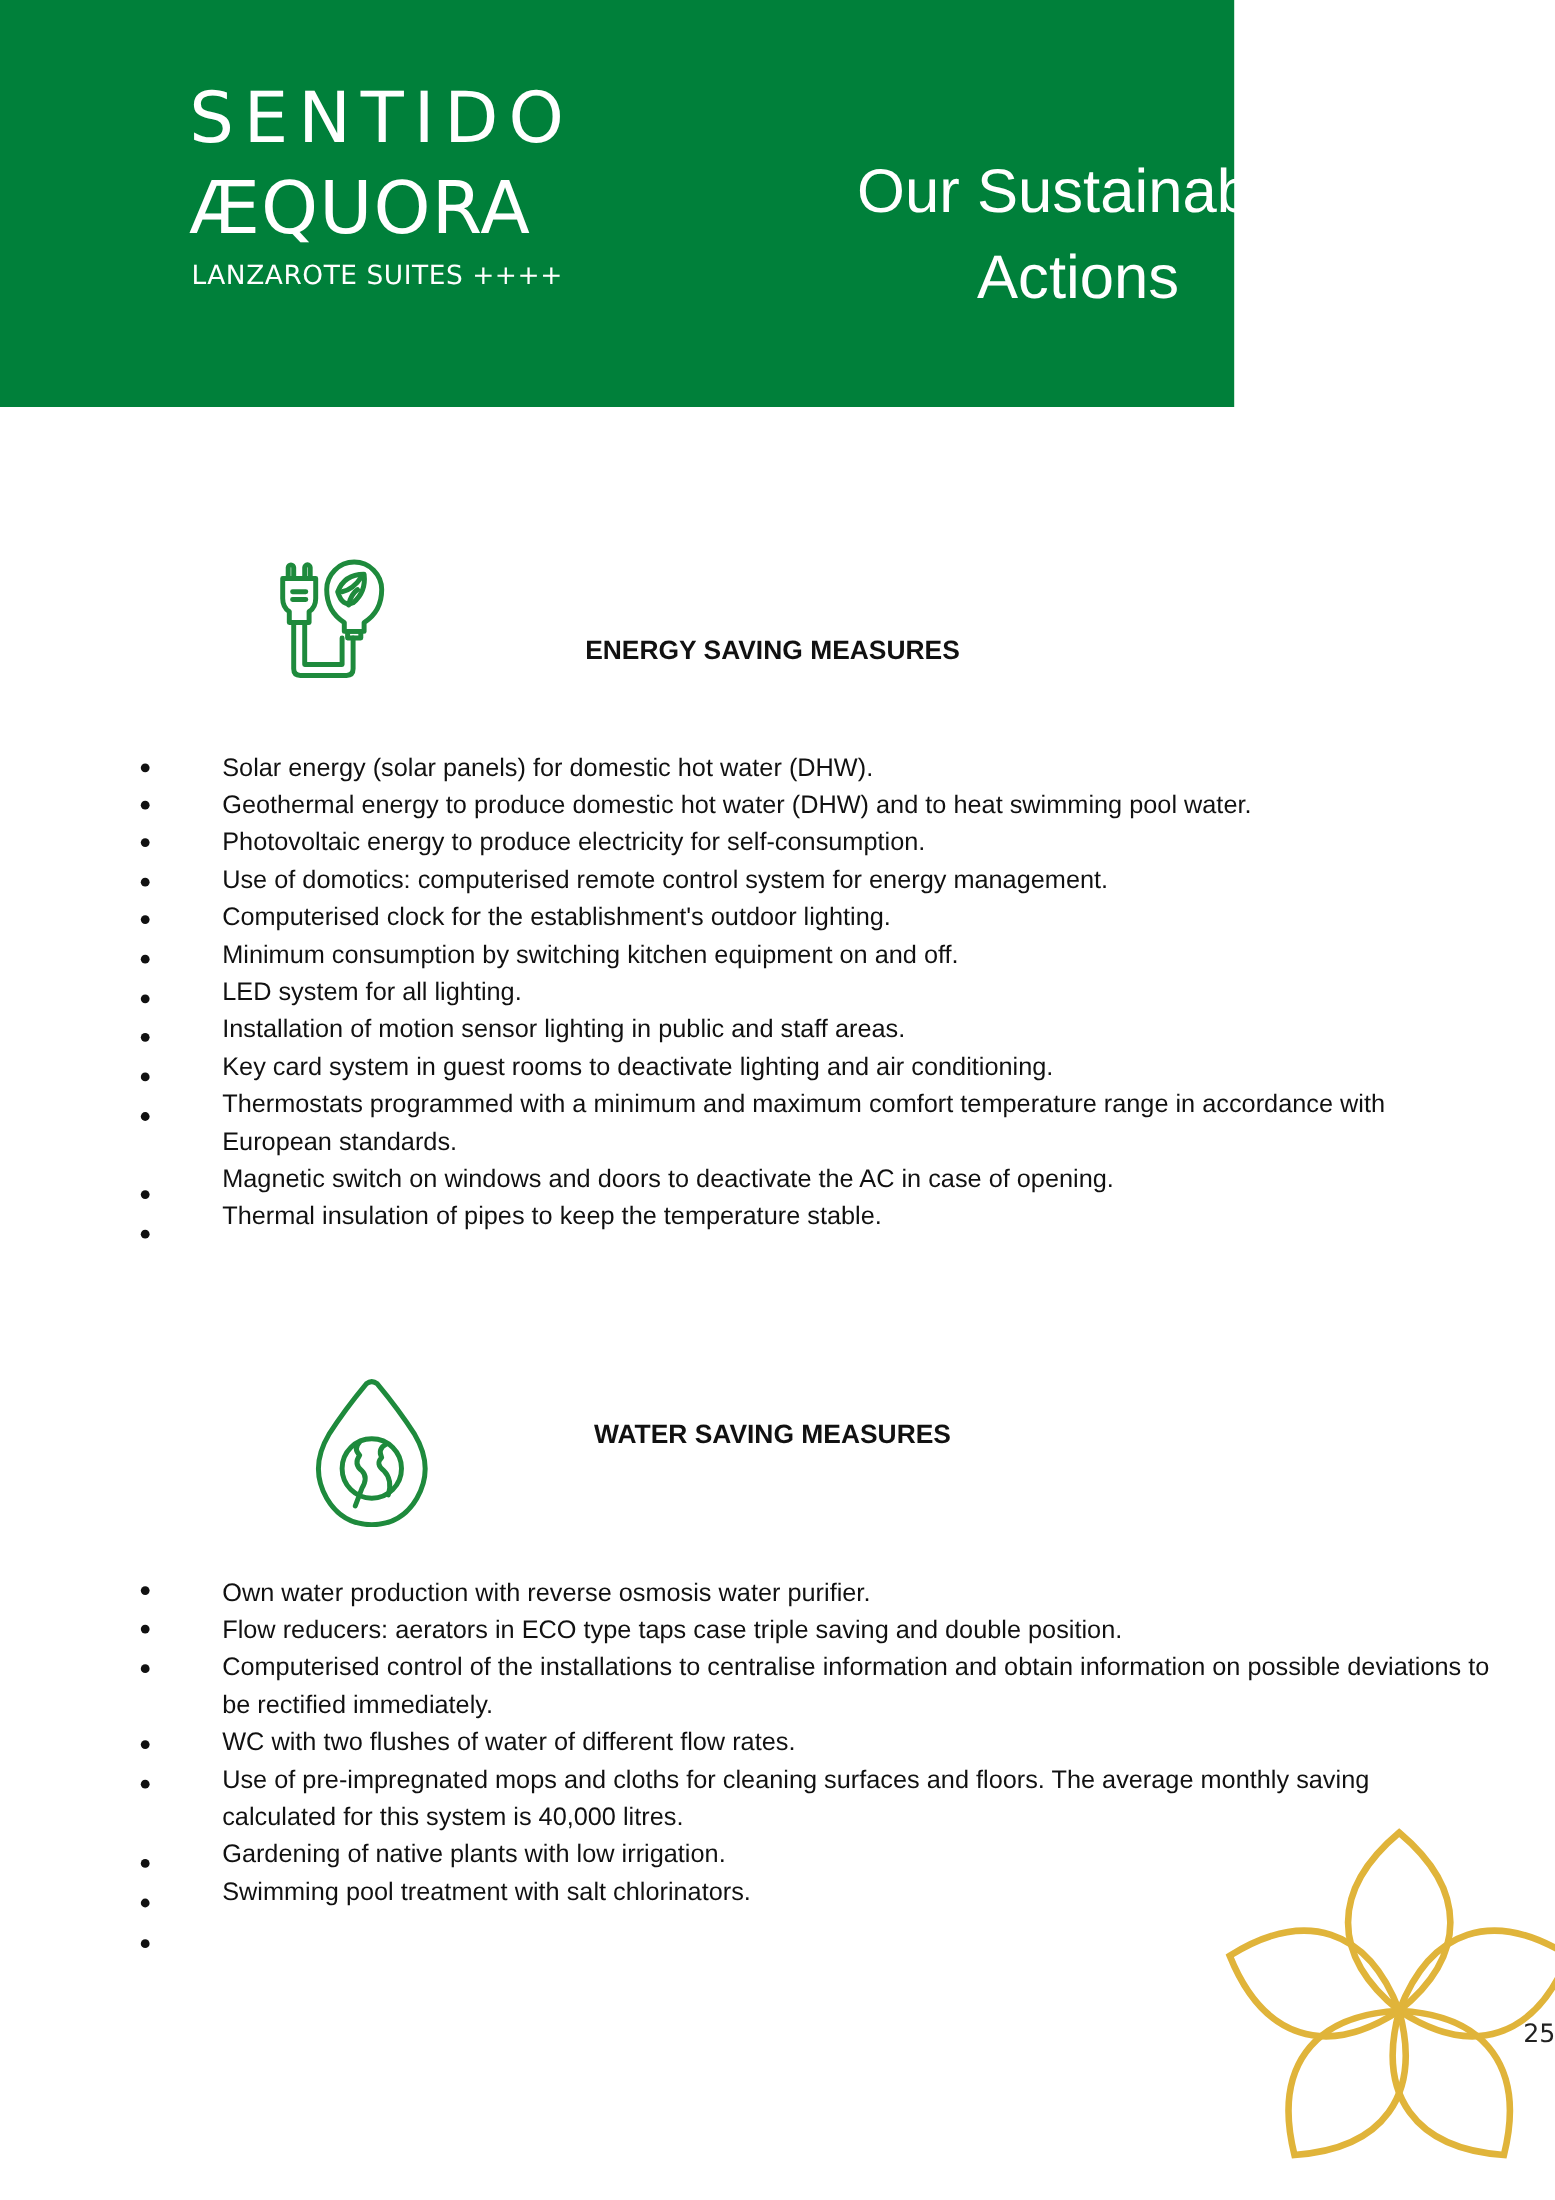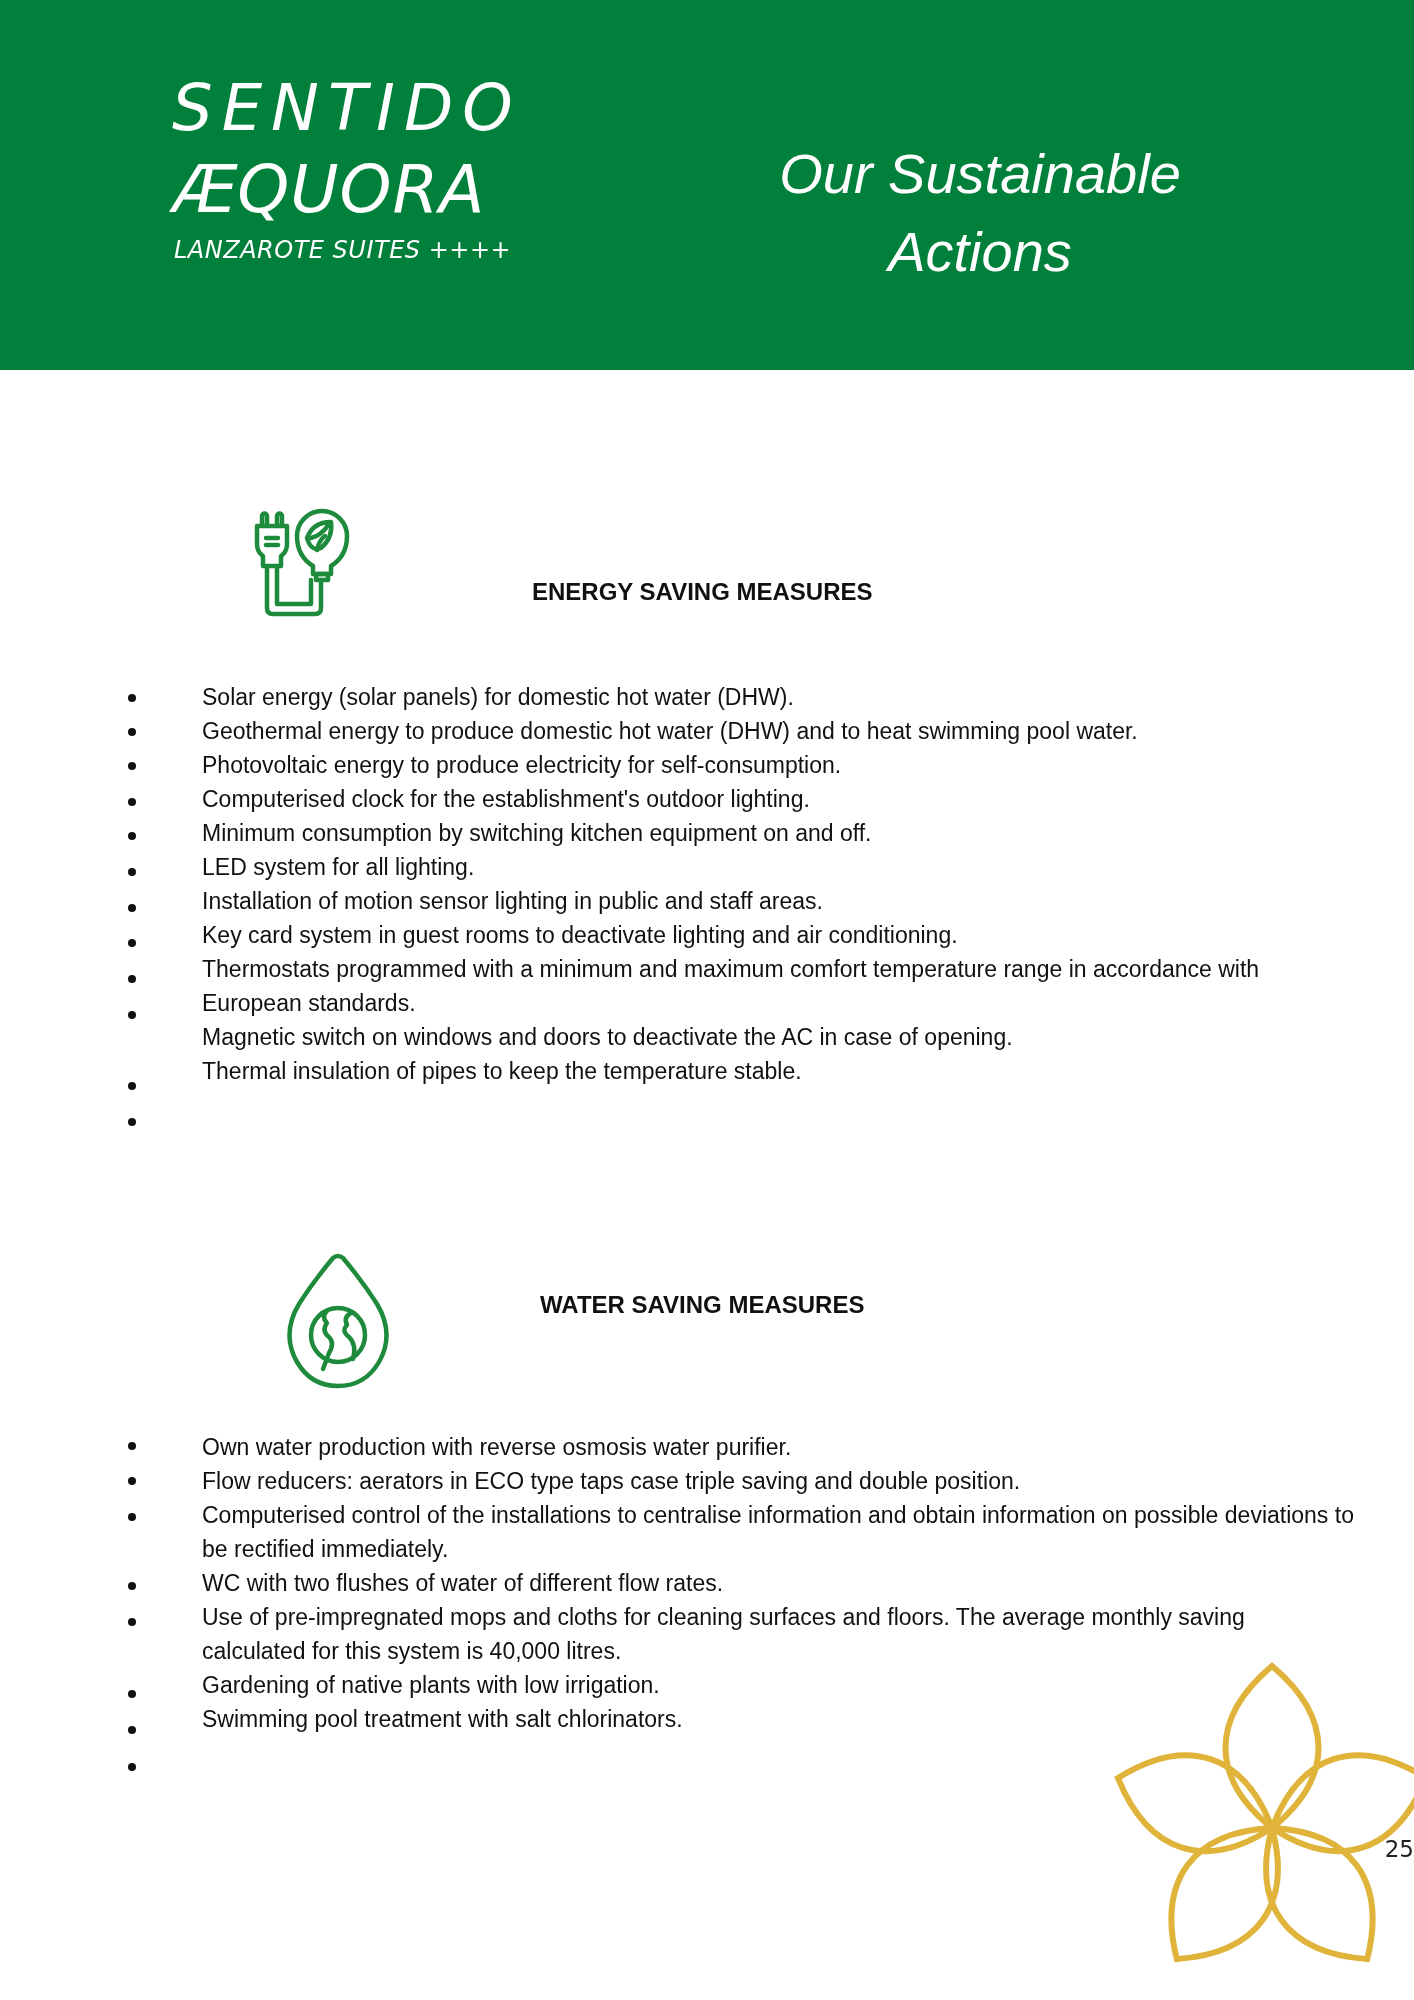--- a/index.html
+++ b/index.html
@@ -1,17 +1,17 @@
 <!DOCTYPE html>
 <html><head>
 <meta charset="utf-8">
 <style>
   html, body { margin: 0; padding: 0; }
   body { width: 1414px; height: 2000px; position: relative; background: #ffffff; overflow: hidden; font-family: "Liberation Sans", sans-serif; color: #111; }
-  .header { position: absolute; left: 0; top: 0; width: 1414px; height: 370px; background: #00803a; font-style: italic; }
+  .header { position: absolute; left: 0; top: 0; width: 1122px; height: 370px; background: #00803a; }
   .logo { position: absolute; left: 172px; top: 70px; width: 340px; color: #fff; font-family: "DejaVu Sans", sans-serif; }
   .logo-line1 { position: absolute; left: 0; top: 0; font-size: 64px; letter-spacing: 9px; line-height: 76px; white-space: nowrap; }
   .logo-line2 { position: absolute; left: 0; top: 82px; font-size: 66px; letter-spacing: 1px; line-height: 76px; white-space: nowrap; }
   .logo-line3 { position: absolute; left: 2px; top: 168px; font-size: 24px; letter-spacing: 0.5px; line-height: 24px; white-space: nowrap; }
   .title { position: absolute; left: 700px; top: 135px; width: 560px; text-align: center; color: #fff; font-size: 56px; line-height: 78px; font-family: "Liberation Sans", sans-serif; }
 
   .section-icon { position: absolute; }
   .section-icon svg { display: block; width: 100%; height: 100%; }
   .heading { position: absolute; font-weight: bold; font-size: 24px; line-height: 28px; color: #111; white-space: nowrap; }
 
@@ -57,20 +57,21 @@
     <path d="M58 30 q10 -2 18 -14"></path>
     <path d="M64 42 q2 -10 8 -14"></path>
   </svg>
 </div>
 <div class="heading" style="left:532px; top:578px;">ENERGY SAVING MEASURES</div>
 
 <div class="list" style="top:680px;">
   <span class="item">Solar energy (solar panels) for domestic hot water (DHW).</span>
   <span class="item">Geothermal energy to produce domestic hot water (DHW) and to heat swimming pool water.</span>
   <span class="item">Photovoltaic energy to produce electricity for self-consumption.</span>
+  <span class="item">Use of domotics: computerised remote control system for energy management.</span>
   <span class="item">Computerised clock for the establishment's outdoor lighting.</span>
   <span class="item">Minimum consumption by switching kitchen equipment on and off.</span>
   <span class="item">LED system for all lighting.</span>
   <span class="item">Installation of motion sensor lighting in public and staff areas.</span>
   <span class="item">Key card system in guest rooms to deactivate lighting and air conditioning.</span>
   <span class="item" style="width:1150px;">Thermostats programmed with a minimum and maximum comfort temperature range in accordance with European standards.</span>
   <span class="item">Magnetic switch on windows and doors to deactivate the AC in case of opening.</span>
   <span class="item">Thermal insulation of pipes to keep the temperature stable.</span>
 </div>
 <div>

